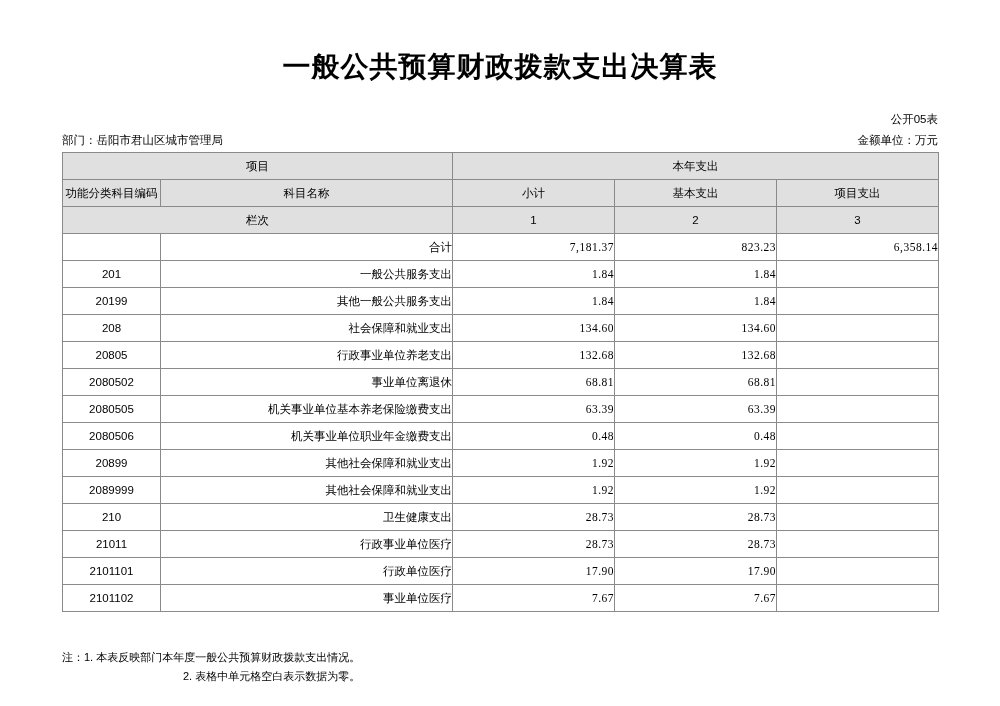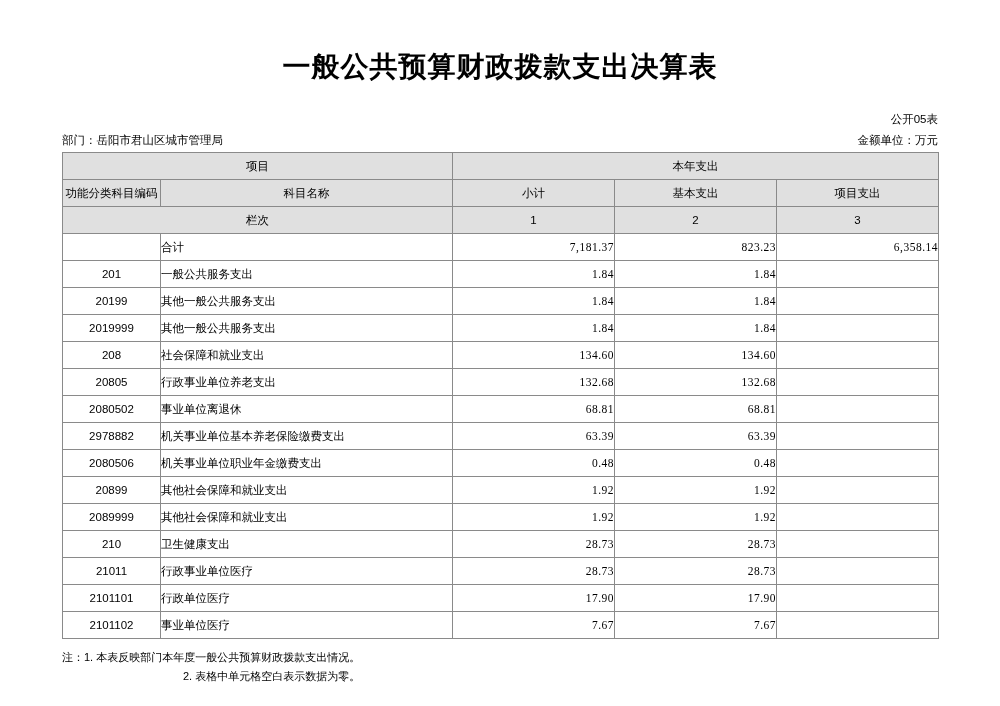--- a/index.html
+++ b/index.html
@@ -73,21 +73,21 @@
   .colnum {
     background: #e0e0e0 !important;
     text-align: center;
     height: 20px;
   }
   .c-code {
     text-align: center;
     vertical-align: middle;
   }
   .c-name {
-    text-align: left;
+    text-align: right;
     padding-left: 8px;
     vertical-align: middle;
   }
   .c-num {
     text-align: right;
     padding-right: 12px;
     vertical-align: middle;
     font-family: Liberation Serif, serif;
     letter-spacing: 0.5px;
     margin-left: 26px;
@@ -160,27 +160,20 @@
         <td class="c-num"></td>
       </tr>
       <tr>
         <td class="c-code">20199</td>
         <td class="c-name">其他一般公共服务支出</td>
         <td class="c-num">1.84</td>
         <td class="c-num">1.84</td>
         <td class="c-num"></td>
       </tr>
       <tr>
-        <td class="c-code">2019999</td>
-        <td class="c-name">其他一般公共服务支出</td>
-        <td class="c-num">1.84</td>
-        <td class="c-num">1.84</td>
-        <td class="c-num"></td>
-      </tr>
-      <tr>
         <td class="c-code">208</td>
         <td class="c-name">社会保障和就业支出</td>
         <td class="c-num">134.60</td>
         <td class="c-num">134.60</td>
         <td class="c-num"></td>
       </tr>
       <tr>
         <td class="c-code">20805</td>
         <td class="c-name">行政事业单位养老支出</td>
         <td class="c-num">132.68</td>
@@ -188,21 +181,21 @@
         <td class="c-num"></td>
       </tr>
       <tr>
         <td class="c-code">2080502</td>
         <td class="c-name">事业单位离退休</td>
         <td class="c-num">68.81</td>
         <td class="c-num">68.81</td>
         <td class="c-num"></td>
       </tr>
       <tr>
-        <td class="c-code">2978882</td>
+        <td class="c-code">2080505</td>
         <td class="c-name">机关事业单位基本养老保险缴费支出</td>
         <td class="c-num">63.39</td>
         <td class="c-num">63.39</td>
         <td class="c-num"></td>
       </tr>
       <tr>
         <td class="c-code">2080506</td>
         <td class="c-name">机关事业单位职业年金缴费支出</td>
         <td class="c-num">0.48</td>
         <td class="c-num">0.48</td>

